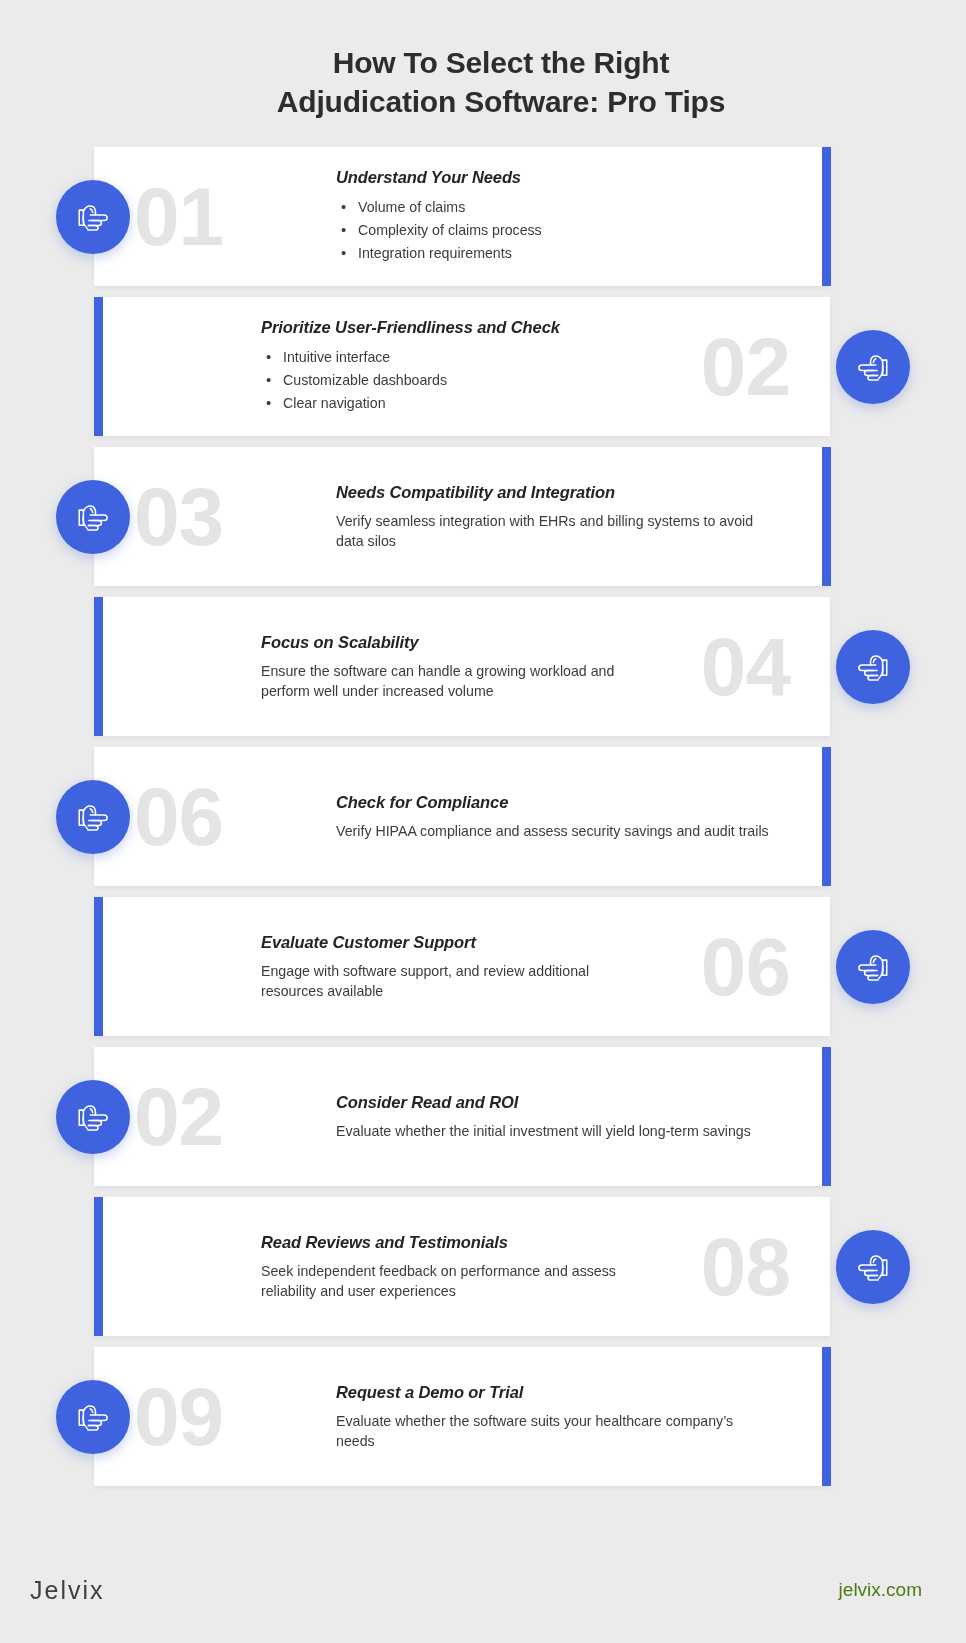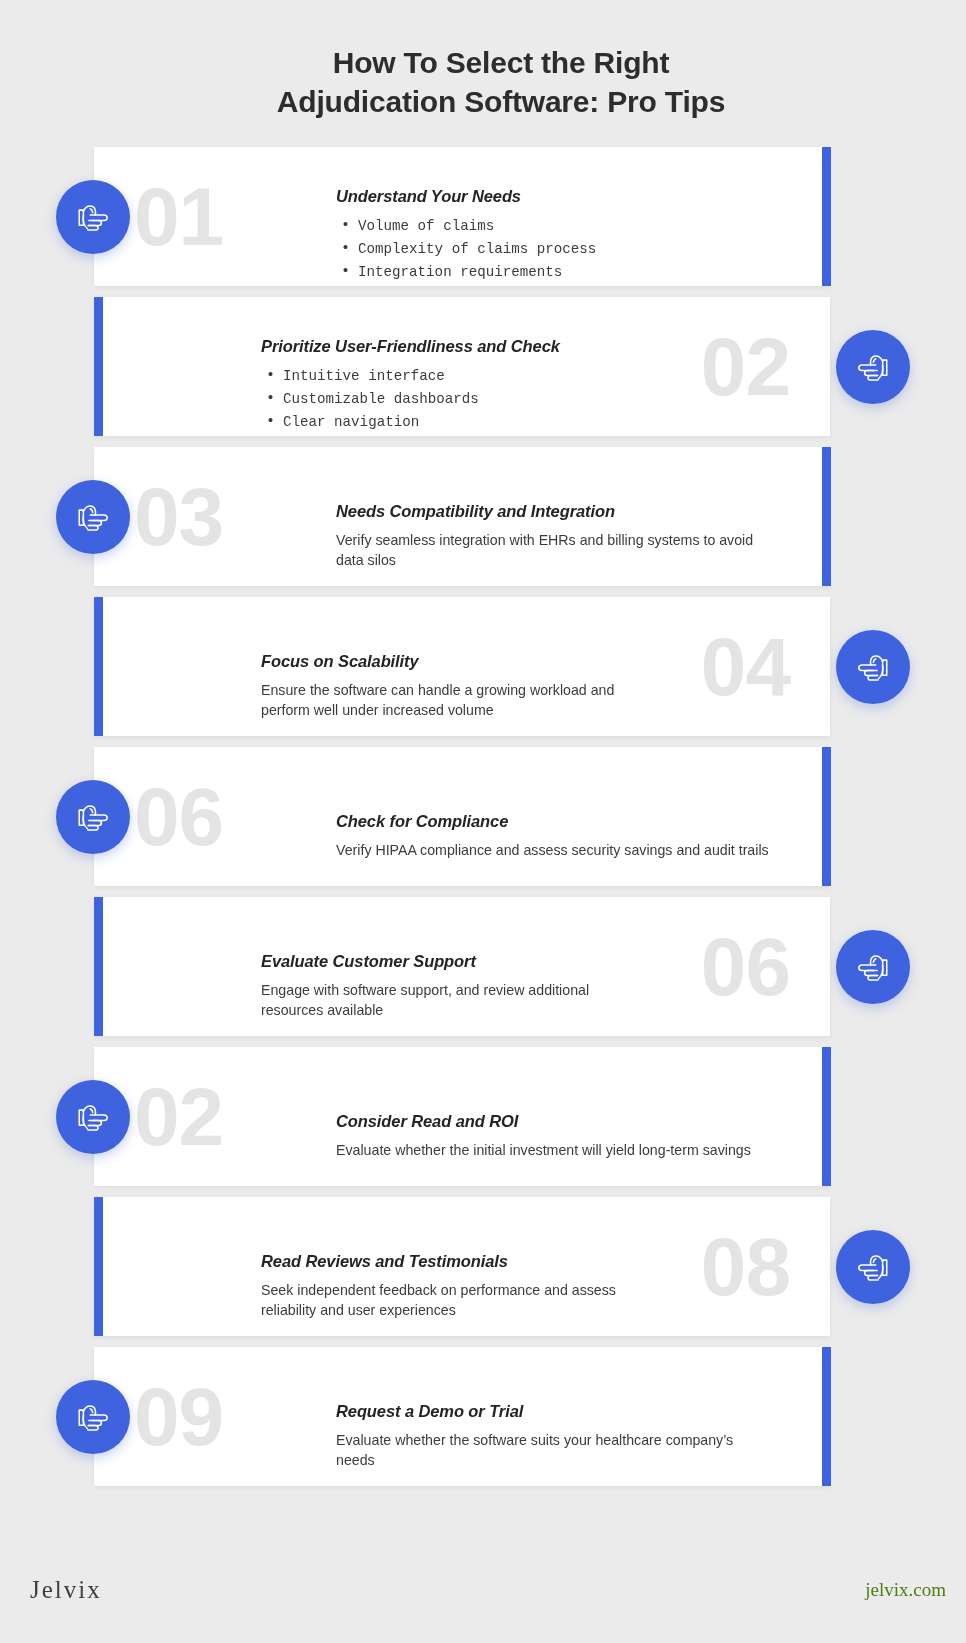--- a/index.html
+++ b/index.html
@@ -87,39 +87,38 @@
   .step.odd .circle { left:56px; }
   .step.even .circle { right:56px; }
   .circle svg { width:44px; height:44px; display:block; }
   .step.even .circle svg { transform:scaleX(-1); }
 
   
   .content {
     position:absolute;
     top:50%;
     transform:translateY(-50%);
-    margin-top:19px;
   }
   .step.odd .content { left:242px; right:60px; }
   .step.even .content { left:167px; right:200px; }
 
   .s-head {
     font-size:16.5px;
     font-weight:bold;
     font-style:italic;
     color:#242424;
     letter-spacing:-0.1px;
     margin-bottom:9px;
   }
   .s-body {
     font-size:14.2px;
     color:#3c3c3c;
     line-height:1.42;
   }
-  ul.s-list { list-style:none;font-family:Liberation Mono, monospace; }
+  ul.s-list { list-style:none; }
   ul.s-list li {
     font-size:14.2px;
     color:#3c3c3c;
     line-height:1.64;
     padding-left:22px;
     position:relative;
   }
   ul.s-list li:before {
     content:"•";
     position:absolute;
@@ -131,22 +130,21 @@
 
   
   .footer {
     position:absolute;
     left:0; right:0;
     bottom:0;
     height:88px;
     display:flex;
     align-items:center;
     justify-content:space-between;
-    padding:0 20px 18px 30px;
-    font-family:Liberation Serif, serif;
+    padding:0 44px 18px 30px;
   }
   .logo {
     font-size:25px;
     color:#3f3f3f;
     letter-spacing:2px;
     font-weight:300;
   }
   .site {
     font-size:19px;
     color:#4d7c0f;

